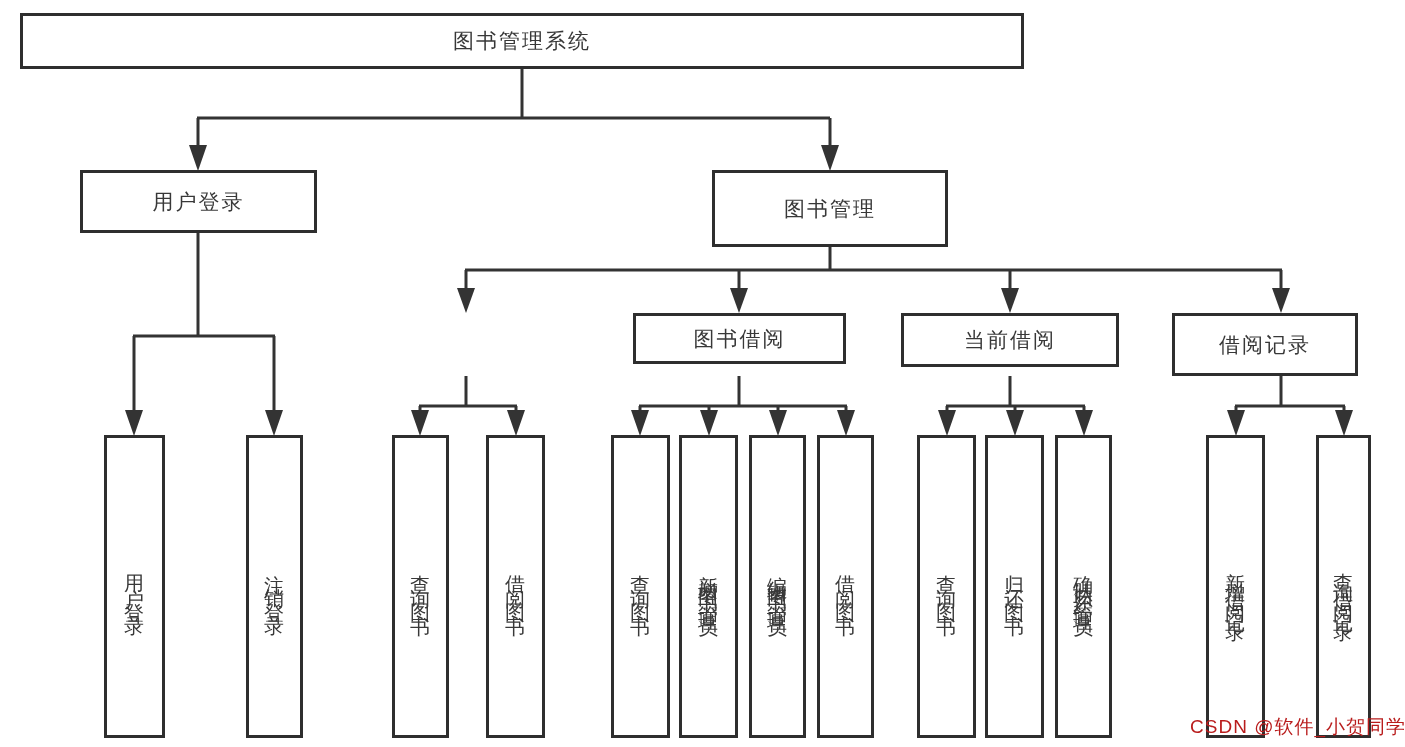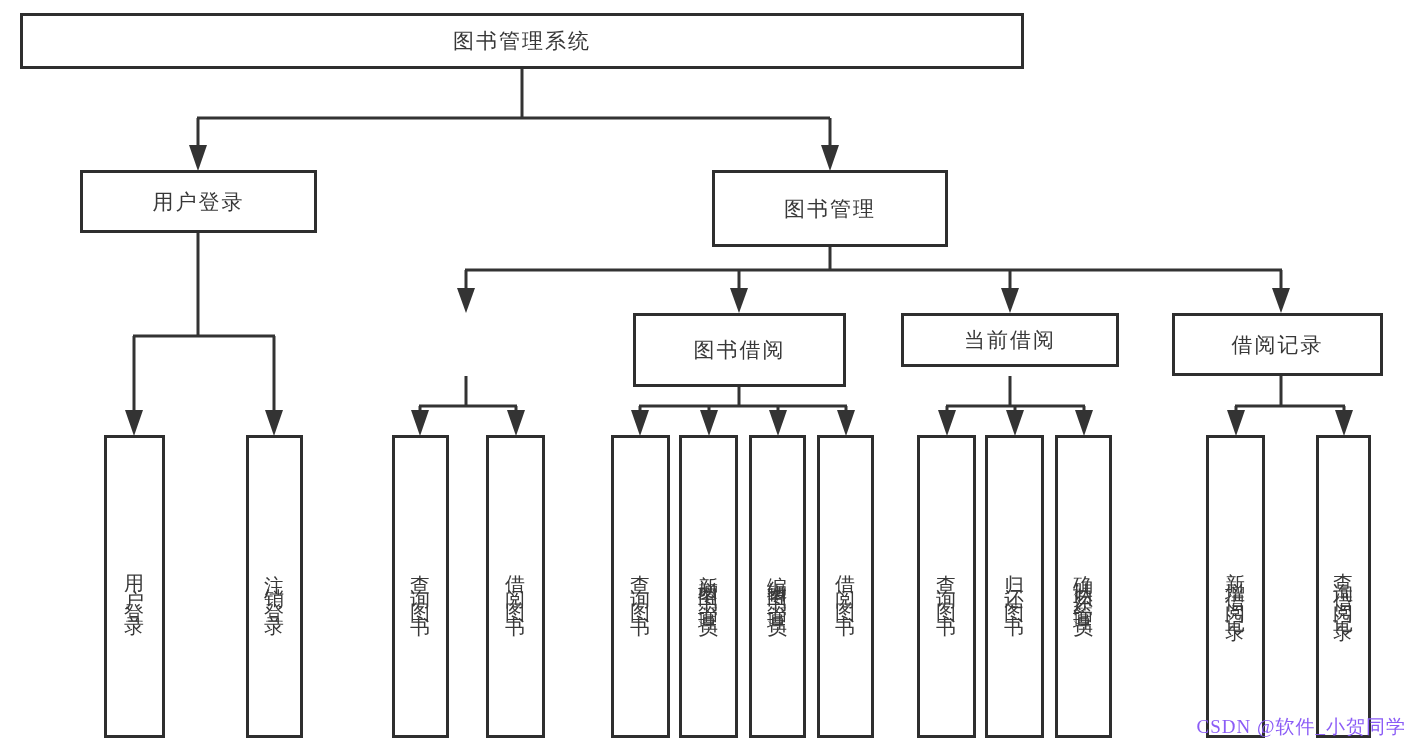--- a/index.html
+++ b/index.html
@@ -47,24 +47,23 @@
     line-height: 1.1;
   }
   .ls-wide  .lbl { letter-spacing: 14px; }
   .ls-mid   .lbl { letter-spacing: 10px; }
   .ls-tight .lbl { letter-spacing: 6px;  }
   .watermark {
     position: absolute;
     right: 16px;
     top: 714px;
     font-size: 19px;
-    color: #8b5cf6;
+    color: #b91c1c;
     letter-spacing: 1px;
     white-space: nowrap;
-    font-family: Liberation Serif, serif;
   }
 </style>
 </head>
 <body>
 
 <div class="canvas">
 
   <svg class="connectors" viewBox="0 0 1405 747" xmlns="http://www.w3.org/2000/svg">
     <g stroke="#333333" stroke-width="3" fill="none">
 
@@ -142,27 +141,27 @@
     <span class="lbl">图书管理系统</span>
   </div>
 
   <div class="node h" style="left:80px; top:170px; width:237px; height:63px;">
     <span class="lbl">用户登录</span>
   </div>
   <div class="node h" style="left:712px; top:170px; width:236px; height:77px;">
     <span class="lbl">图书管理</span>
   </div>
 
-  <div class="node h" style="left:633px; top:313px; width:213px; height:74px;">
+  <div class="node h" style="left:633px; top:313px; width:213px; height:51px;">
     <span class="lbl">图书借阅</span>
   </div>
   <div class="node h" style="left:901px; top:313px; width:218px; height:54px;">
     <span class="lbl">当前借阅</span>
   </div>
-  <div class="node h" style="left:1172px; top:313px; width:211px; height:63px;">
+  <div class="node h" style="left:1172px; top:313px; width:186px; height:63px;">
     <span class="lbl">借阅记录</span>
   </div>
 
   <div class="node v ls-wide" style="left:104px; top:435px; width:61px; height:303px;">
     <span class="lbl">用户登录</span>
   </div>
   <div class="node v ls-wide" style="left:246px; top:435px; width:57px; height:303px;">
     <span class="lbl">注销登录</span>
   </div>
 

